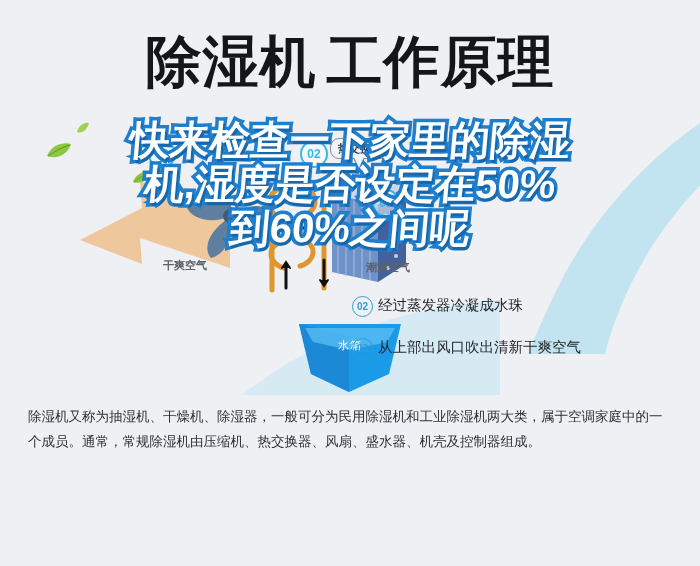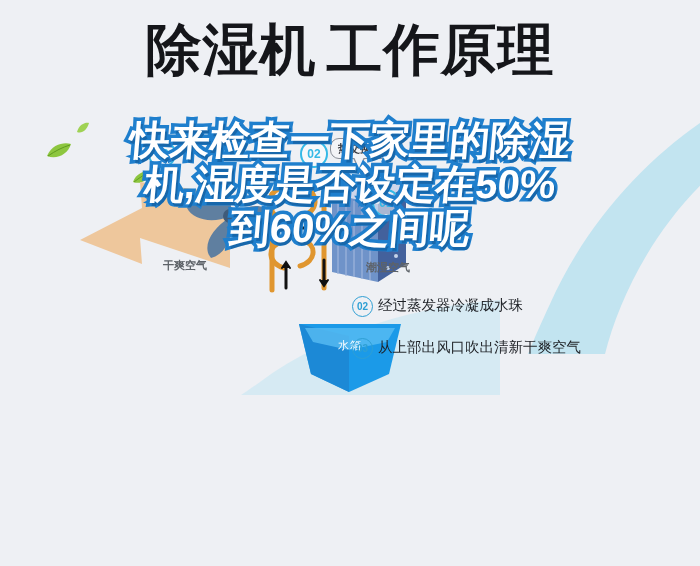--- a/index.html
+++ b/index.html
@@ -7,21 +7,21 @@
     width:700px;height:566px;overflow:hidden;
     background:#eef0f4;
     font-family:"Liberation Sans","DejaVu Sans",sans-serif;
     color:#2b2b2b;
   }
   .page{position:relative;width:700px;height:566px;background:#eef0f4;}
 
   
   .title-bar{
     position:absolute;left:0;top:22px;width:700px;height:80px;
-    display:flex;align-items:flex-start;justify-content:center;
+    display:flex;align-items:center;justify-content:center;
   }
   .title-txt{
     font-size:56px;line-height:1;font-weight:700;color:#15161a;
     letter-spacing:1px;white-space:nowrap;
   }
   .title-txt .t2{margin-left:10px;}
 
   
   .illus{
     position:absolute;left:0;top:110px;width:700px;height:285px;
@@ -252,15 +252,16 @@
     </div>
   </div>
 
   <div class="overlay">
     <span class="ovl">快来检查一下家里的除湿</span>
     <span class="ovl">机,湿度是否设定在50%</span>
     <span class="ovl">到60%之间呢</span>
   </div>
 
   <div class="body-wrap">
+    <p class="para p1">除湿机又称为抽湿机、干燥机、除湿器，一般可分为民用除湿机和工业除湿机两大类，属于空调家庭中的一个成员。通常，常规除湿机由压缩机、热交换器、风扇、盛水器、机壳及控制器组成。</p>
   </div>
 
 </div>
 
 </body></html>

